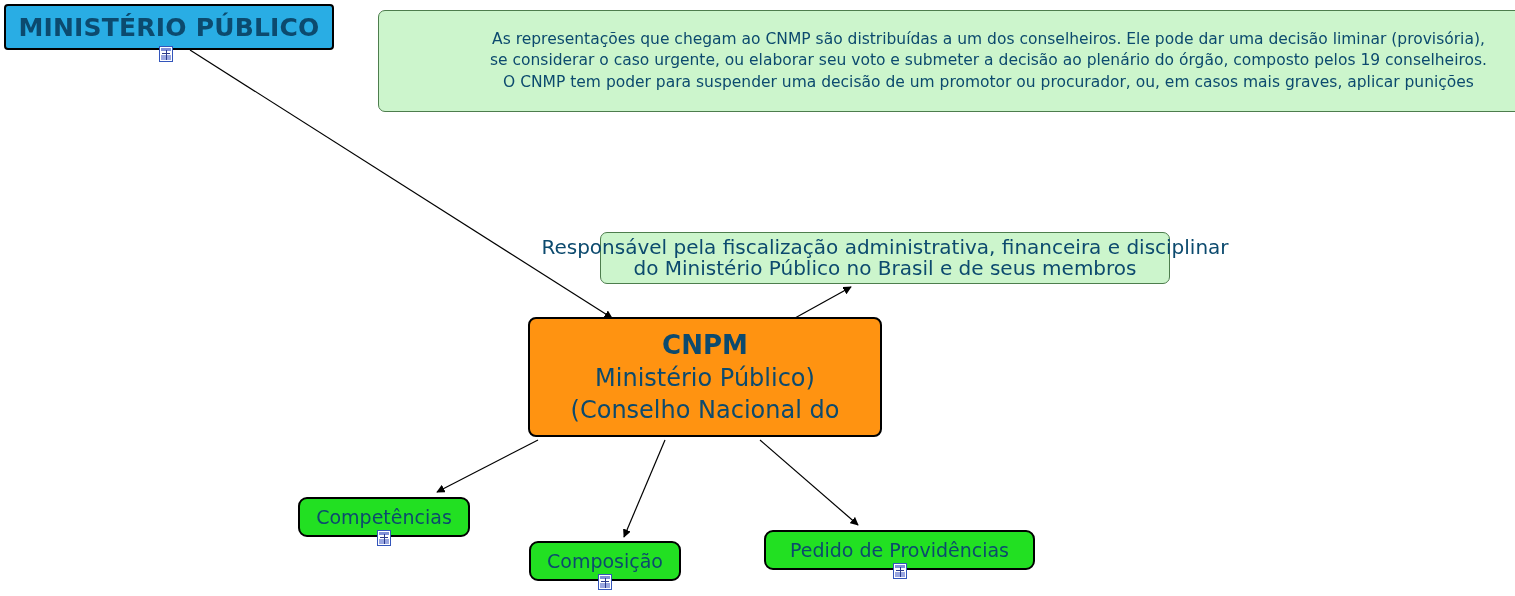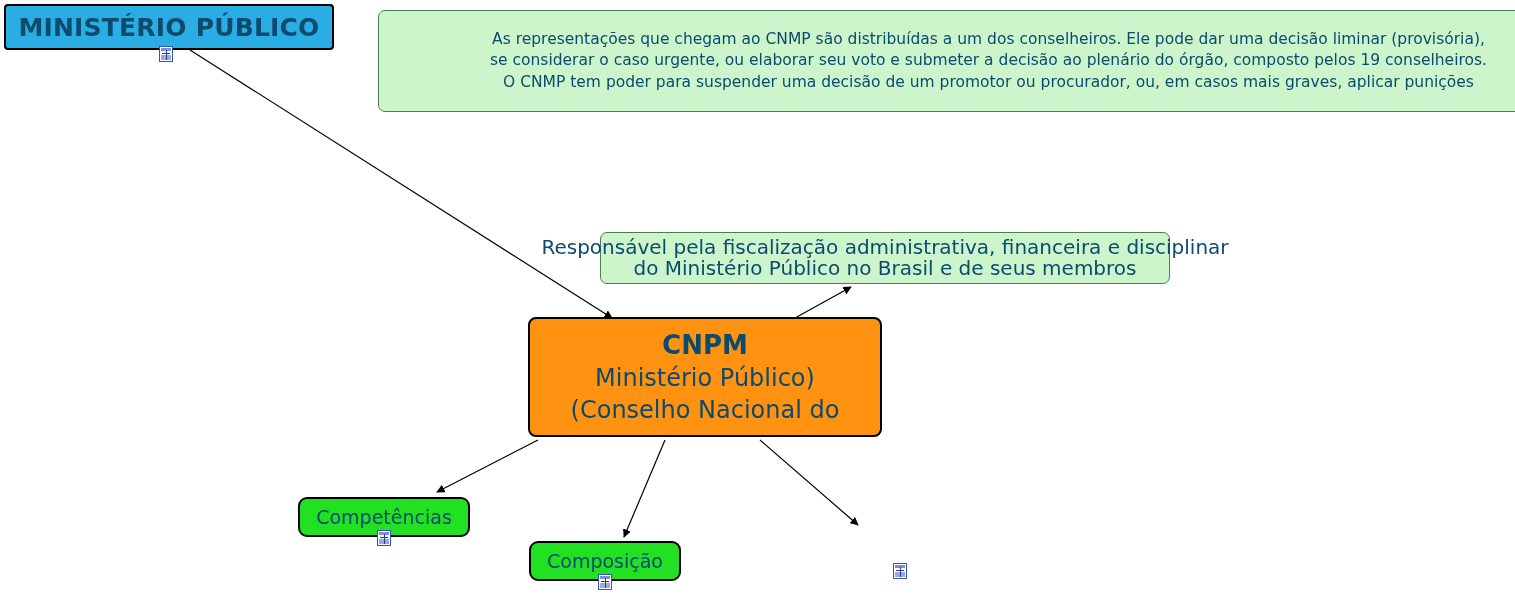--- a/index.html
+++ b/index.html
@@ -211,17 +211,20 @@
       <span class="bi"></span>
     </div>
 
   <div class="node node-leaf" id="leaf-composicao">
     <span>Composição</span>
   </div>
   <div class="badge" style="left:598px; top:574px;">
       <span class="bi"></span>
     </div>
 
+  <div class="node node-leaf" id="leaf-pedido">
+    <span>Pedido de Providências</span>
+  </div>
   <div class="badge" style="left:893px; top:563px;">
       <span class="bi"></span>
     </div>
 
 </div>
 
 </body></html>

